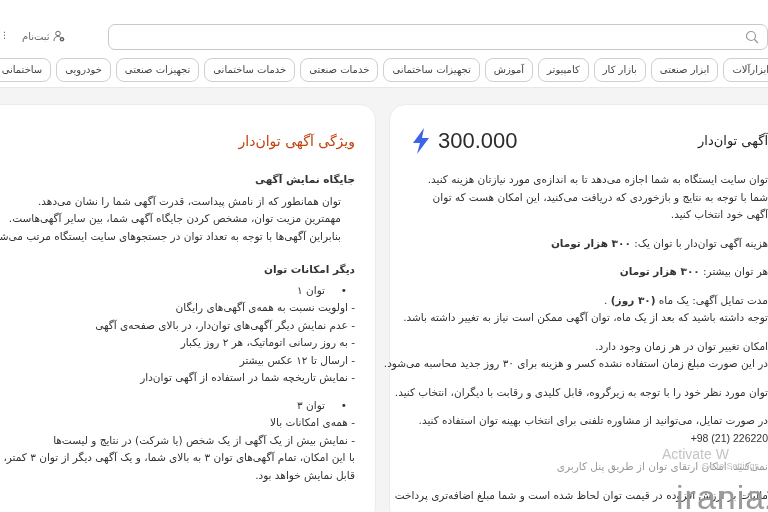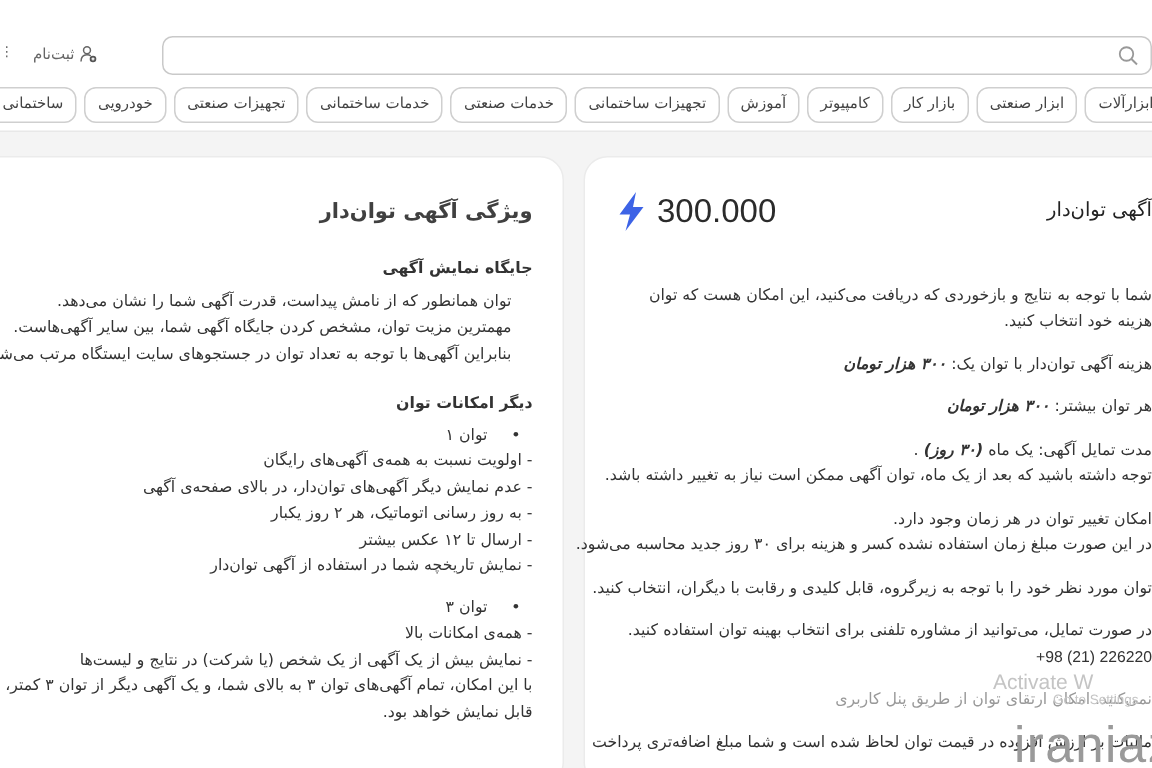--- a/index.html
+++ b/index.html
@@ -50,23 +50,23 @@
     justify-content: center;
   }
   .bolt-icon { width: 22px; height: 28px; }
   .price { font-family: "Liberation Sans", sans-serif; font-size: 22px; color: #2b2b2b; }
   .rtitle { position: absolute; right: 20px; top: 28px; font-size: 13px; color: #222; }
   .rtext {
     position: absolute; right: 20px; top: 66px; width: 520px;
     font-size: 10.5px; line-height: 17.5px; color: #333; text-align: right;
   }
   .rtext p { margin-bottom: 11px; white-space: nowrap; }
-  .rtext b { font-weight: bold; font-style: italic; }
+  .rtext b { font-weight: bold; }
   .phone { font-family: "Liberation Sans", sans-serif; font-weight: normal; direction: ltr; display: block; text-align: right; }
-  .ltitle { position: absolute; right: 20px; top: 28px; font-size: 14px; color: #404040; font-weight: 700; }
+  .ltitle { position: absolute; right: 20px; top: 28px; font-size: 14px; color: #c2410c; font-weight: 400; }
   .ltext {
     position: absolute; right: 20px; top: 66px; width: 420px;
     font-size: 10.5px; line-height: 17.5px; color: #333; text-align: right;
   }
   .ltext h4 { font-size: 10.5px; font-weight: bold; margin-bottom: 4px; }
   .ltext .para { margin-bottom: 16px; white-space: nowrap; padding-right: 0; }
   .ltext .para div { white-space: nowrap; }
   .ltext .group { margin-bottom: 10px; }
   .ltext .bullet { position: relative; padding-right: 30px; }
   .ltext .bullet::before { content: "•"; position: absolute; right: 8px; }
@@ -123,23 +123,23 @@
 <div class="card card-right">
   <div class="price-row">
     <svg class="bolt-icon" viewBox="0 0 22 28">
       <path d="M14 1 L3 16 H10 L7 27 L19 11 H12 Z" fill="#3d63e6"></path>
     </svg>
     <span class="price">300.000</span>
   </div>
   <div class="rtitle">آگهی توان‌دار</div>
   <div class="rtext">
     <p>
-      <br>
+      <span>توان سایت ایستگاه به شما اجازه می‌دهد تا به اندازه‌ی مورد نیازتان هزینه کنید.</span><br>
       <span>شما با توجه به نتایج و بازخوردی که دریافت می‌کنید، این امکان هست که توان</span><br>
-      <span>هزینه خود انتخاب کنید.</span>
+      <span>آگهی خود انتخاب کنید.</span>
     </p>
     <p style="margin-top:4px">
       <span>هزینه آگهی توان‌دار با توان یک:</span>
       <b>۳۰۰ هزار تومان</b>
     </p>
     <p>
       <span>هر توان بیشتر:</span>
       <b>۳۰۰ هزار تومان</b>
     </p>
     <p>

